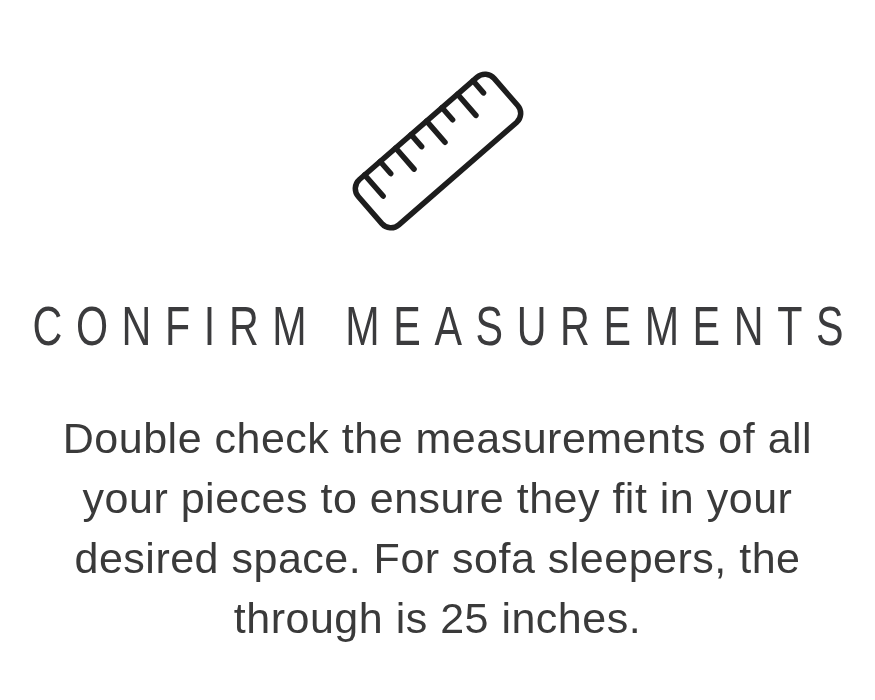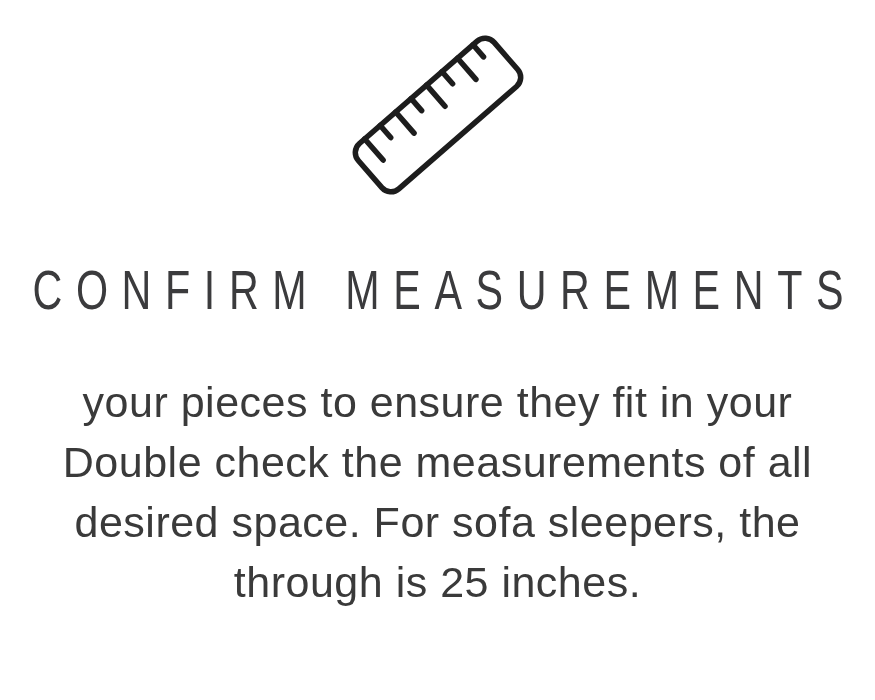--- a/index.html
+++ b/index.html
@@ -10,20 +10,21 @@
     width: 875px;
     height: 700px;
     background: #ffffff;
     position: relative;
     overflow: hidden;
     font-family: "Liberation Sans", "DejaVu Sans", sans-serif;
   }
   .card {
     position: absolute;
     inset: 0;
+    margin-top: 36px;
   }
   
   .icon-area {
     position: absolute;
     top: 82px;
     left: 50%;
     width: 186px;
     height: 66px;
     margin-left: -93px;
     transform: rotate(-41deg);
@@ -85,19 +86,19 @@
         <path d="M124.5 3 V19"></path>
         <path d="M145 3 V31"></path>
         <path d="M165.5 3 V19"></path>
       </g>
     </svg>
   </div>
 
   <h1 class="heading">CONFIRM MEASUREMENTS</h1>
 
   <div class="body-text">
+    <div class="line">Double check the measurements of all</div>
     <div class="line">your pieces to ensure they fit in your</div>
-    <div class="line">Double check the measurements of all</div>
     <div class="line">desired space. For sofa sleepers, the</div>
     <div class="line">through is 25 inches.</div>
   </div>
 
 </div>
 
 </body></html>

